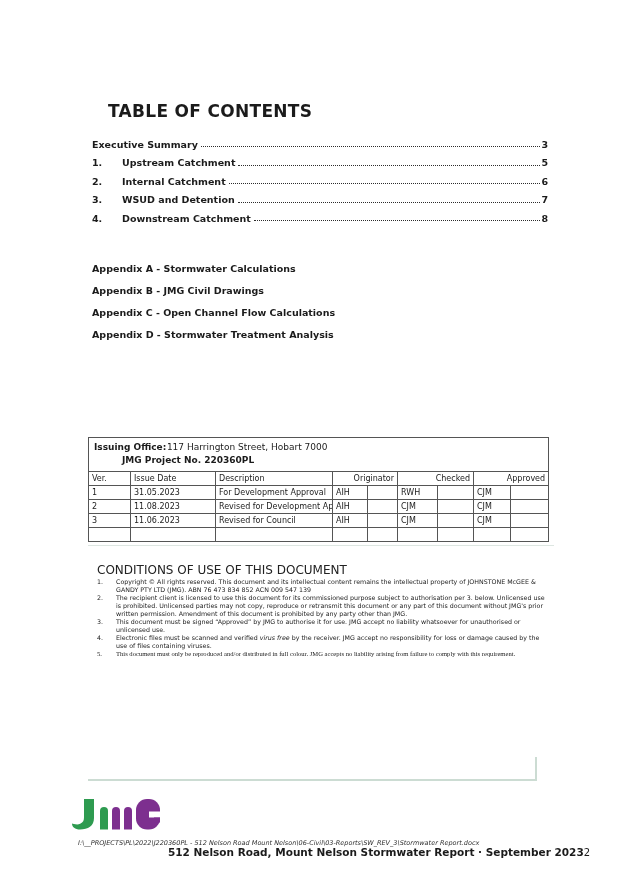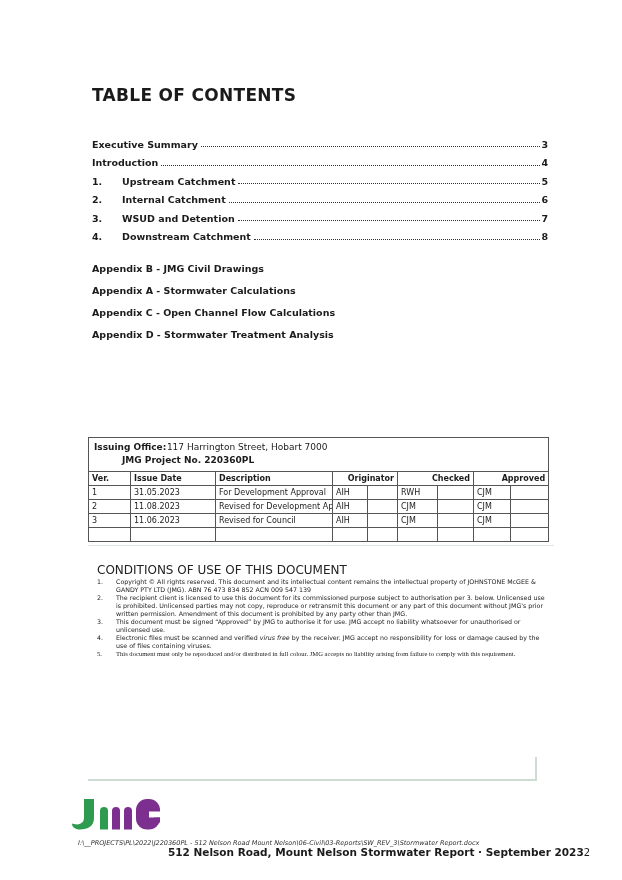--- a/index.html
+++ b/index.html
@@ -4,21 +4,21 @@
 <style>
   html,body { margin:0; padding:0; background:#888; }
   .page {
     position:relative; width:622px; height:880px; margin:0 auto;
     background:#ffffff; overflow:hidden;
     font-family:"DejaVu Sans", sans-serif; color:#1b1b1b;
   }
 
   
   .doc-title {
-    position:absolute; left:92px; top:85px; margin:0;
+    position:absolute; left:92px; top:85px; margin:16px;
     font-size:17px; font-weight:bold; letter-spacing:0.3px; color:#1b1b1b;
   }
 
   
   .toc { position:absolute; left:92px; top:131px; width:456px; }
   .toc-row { display:flex; align-items:flex-end; height:18.5px; font-size:9.5px; font-weight:bold; cursor:pointer; }
   .toc-num { width:30px; flex-shrink:0; }
   .toc-label { white-space:nowrap; }
   .toc-dots { flex:1; border-bottom:1.6px dotted #2c2c2c; margin:0 1px 2.5px 3px; }
   .toc-page { flex-shrink:0; }
@@ -28,21 +28,21 @@
   .appendix-item { font-size:9.5px; font-weight:bold; line-height:12px; margin-bottom:10px; cursor:pointer; }
 
   
   .issue-table { position:absolute; left:88px; top:437px; width:460px; border-collapse:collapse; table-layout:fixed; }
   .issue-table td { border:1px solid #555; padding:1px 3px; font-size:8px; vertical-align:middle; overflow:hidden; white-space:nowrap; }
   .issue-table { border:1.5px solid #2a2a2a; }
   .issue-table .office-cell { padding:3px 5px 4px; font-size:9px; line-height:13px; }
   .office-label { display:inline-block; width:70px; font-weight:bold; }
   .office-line2 { font-weight:bold;margin-left:28px; }
   .status-cell { font-weight:bold; padding:1.5px 4px; }
-  .head-row td { font-weight:bold; height:11px; }
+  .head-row td { font-weight:normal; height:11px; }
   .head-center { text-align:right; }
   .data-row td { height:11px; }
 
   .table-underline { position:absolute; left:88px; top:545px; width:466px; height:1px; background:#dde6e1; }
 
   
   .conditions { position:absolute; left:97px; top:563px; width:452px; color:#222; }
   .cond-title { font-size:12px; font-weight:normal; margin-bottom:1px; }
   .cond-item { display:flex; font-size:6.3px; line-height:7.8px; margin-bottom:0.5px; }
   .cond-num { width:19px; flex-shrink:0; }
@@ -67,25 +67,20 @@
 
   <h1 class="doc-title">TABLE OF CONTENTS</h1>
 
   <div class="toc">
     <div class="toc-row">
       <span class="toc-label">Executive Summary</span>
       <span class="toc-dots"></span>
       <span class="toc-page">3</span>
     </div>
     <div class="toc-row">
-      <span class="toc-label">Introduction</span>
-      <span class="toc-dots"></span>
-      <span class="toc-page">4</span>
-    </div>
-    <div class="toc-row">
       <span class="toc-num">1.</span>
       <span class="toc-label">Upstream Catchment</span>
       <span class="toc-dots"></span>
       <span class="toc-page">5</span>
     </div>
     <div class="toc-row">
       <span class="toc-num">2.</span>
       <span class="toc-label">Internal Catchment</span>
       <span class="toc-dots"></span>
       <span class="toc-page">6</span>
@@ -98,22 +93,22 @@
     </div>
     <div class="toc-row">
       <span class="toc-num">4.</span>
       <span class="toc-label">Downstream Catchment</span>
       <span class="toc-dots"></span>
       <span class="toc-page">8</span>
     </div>
   </div>
 
   <div class="appendices">
+    <div class="appendix-item">Appendix A - Stormwater Calculations</div>
     <div class="appendix-item">Appendix B - JMG Civil Drawings</div>
-    <div class="appendix-item">Appendix A - Stormwater Calculations</div>
     <div class="appendix-item">Appendix C - Open Channel Flow Calculations</div>
     <div class="appendix-item">Appendix D - Stormwater Treatment Analysis</div>
   </div>
 
   <table class="issue-table">
     <colgroup>
       <col style="width:42px">
         <col style="width:85px">
         <col style="width:117px">
       <col style="width:35px">

